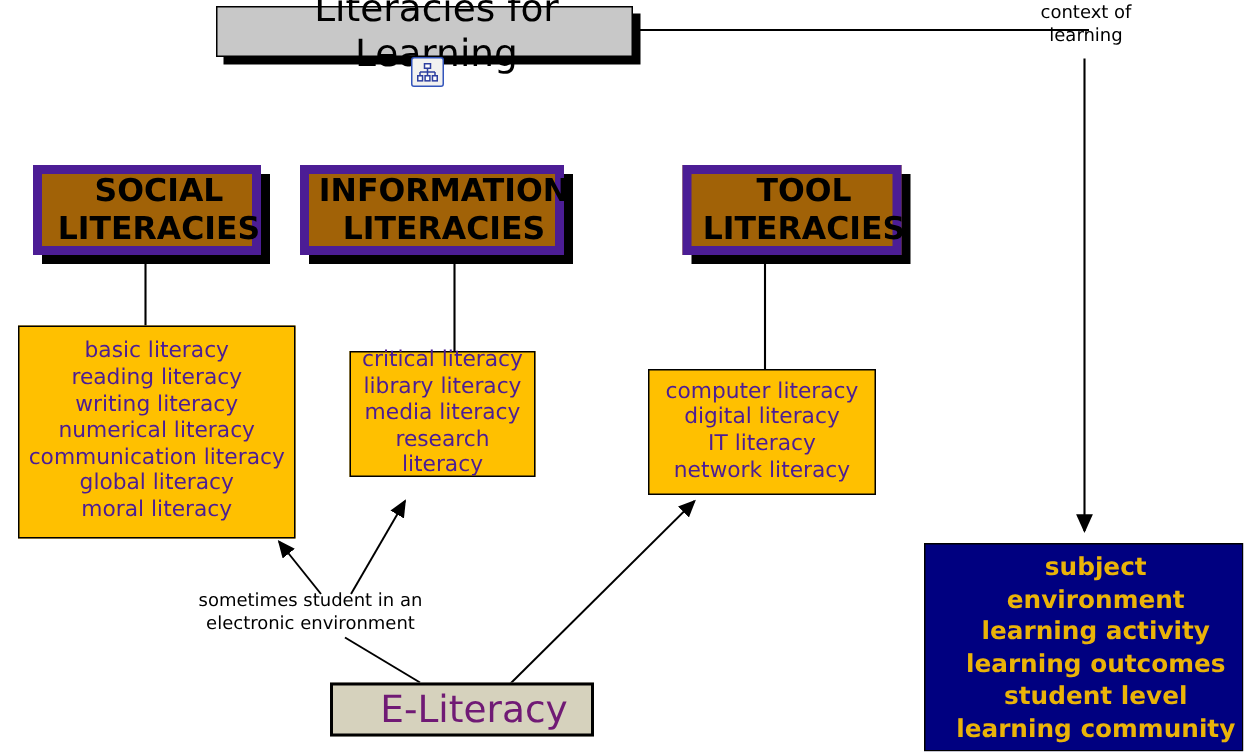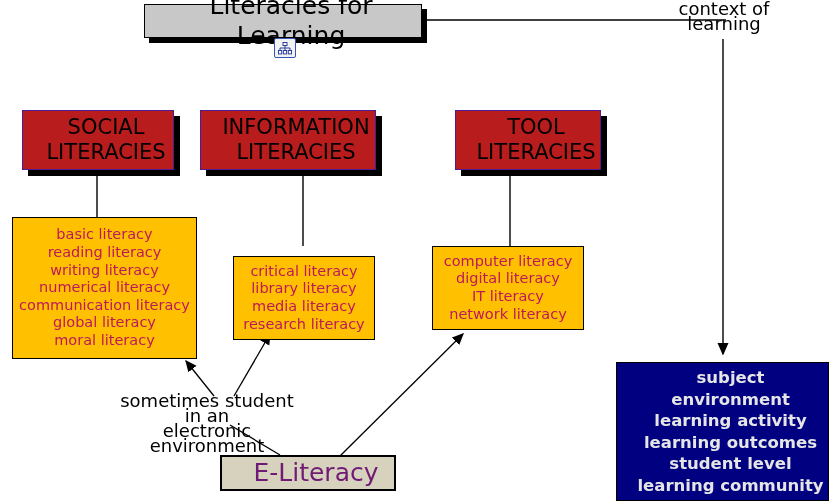--- a/index.html
+++ b/index.html
@@ -60,50 +60,51 @@
     background: #f2f2f0;
     border: 1px solid #3355bb;
     border-radius: 2px;
     z-index: 6;
     display: flex;
     align-items: center;
     justify-content: center;
   }
   
   .cat-box {
-    background: #b91c1c;
-    border: 1px solid #4c1d95;
+    background: #a16207;
+    border: 6px solid #4c1d95;
     box-shadow: 6px 6px 0 0 #000000;
     z-index: 4;
+    font-weight: bold;
   }
   .cat-box .label {
     font-size: 21px;
     color: #000000;
     line-height: 25px;
     white-space: pre-line;
   }
   #cat-social   { left: 22px;  top: 110px; width: 152px; height: 60px; }
   #cat-info     { left: 200px; top: 110px; width: 176px; height: 60px; }
   #cat-tool     { left: 455px; top: 110px; width: 146px; height: 60px; }
 
   
   .list-box {
     background: #ffc000;
     border: 1px solid #000000;
     z-index: 3;
     padding: 4px 6px;
   }
   .list-box .label {
     font-size: 14.5px;
-    color: #be185d;
+    color: #4c1d95;
     line-height: 17.6px;
     white-space: pre-line;
   }
   #list-social { left: 12px;  top: 217px; width: 185px; height: 142px; }
-  #list-info   { left: 233px; top: 256px; width: 142px; height: 84px; align-items: center; }
+  #list-info   { left: 233px; top: 234px; width: 124px; height: 84px; align-items: center; }
   #list-tool   { left: 432px; top: 246px; width: 152px; height: 84px; align-items: center; }
 
   
   #eliteracy {
     left: 220px;
     top: 455px;
     width: 176px;
     height: 36px;
     background: #d6d2bd;
     border: 2px solid #000000;
@@ -120,28 +121,28 @@
     top: 362px;
     width: 213px;
     height: 139px;
     background: #000080;
     border: 1px solid #000000;
     z-index: 4;
   }
   #context-box .label {
     font-size: 16.5px;
     font-weight: bold;
-    color: #e5e5e5;
+    color: #eab308;
     line-height: 21.5px;
     white-space: pre-line;
   }
   
   .annot {
     position: absolute;
-    font-size: 18px;
+    font-size: 12px;
     color: #000000;
     line-height: 15px;
     text-align: center;
     white-space: pre-line;
     z-index: 2;
   }
   #annot-context {
     left: 668px;
     top: 1px;
     width: 112px;

